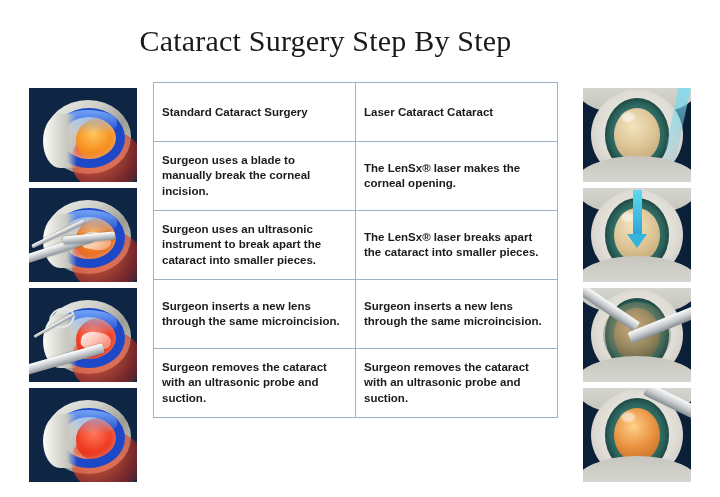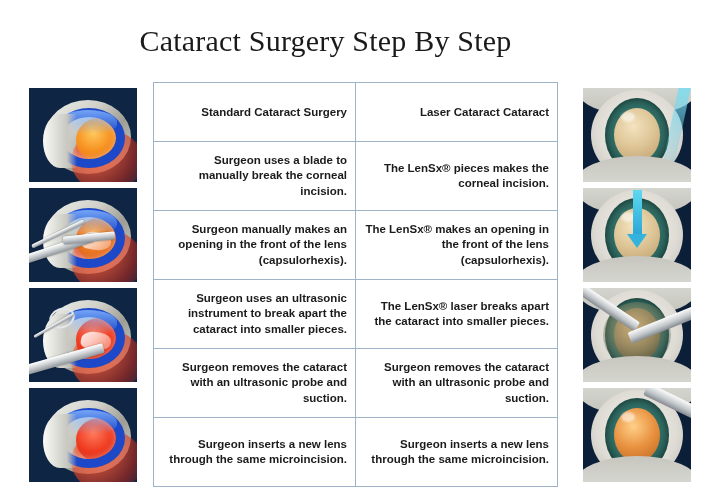--- a/index.html
+++ b/index.html
@@ -35,21 +35,21 @@
     left: 153px;
     top: 82px;
     width: 405px;
     border-collapse: collapse;
     table-layout: fixed;
     background: #ffffff;
   }
   .compare-table td, .compare-table th {
     border: 1px solid #9fb3c8;
     padding: 7px 8px;
-    text-align: right;
+    text-align: left;
     vertical-align: middle;
     color: #1b1b1b;
     margin-top: 44px;
   }
   .compare-table th {
     font-size: 11.5px;
     font-weight: bold;
     line-height: 1.28;
     height: 44px;
   }
@@ -300,37 +300,33 @@
 <table class="compare-table">
   <thead>
     <tr>
       <th class="col-half">Standard Cataract Surgery</th>
       <th class="col-half">Laser Cataract Cataract</th>
     </tr>
   </thead>
   <tbody>
     <tr>
       <td>Surgeon uses a blade to manually break the corneal incision.</td>
-      <td>The LenSx® pieces makes the corneal incision.</td>
-    </tr>
-    <tr>
-      <td>Surgeon manually makes an opening in the front of the lens (capsulorhexis).</td>
-      <td>The LenSx® makes an opening in the front of the lens (capsulorhexis).</td>
+      <td>The LenSx® laser makes the corneal opening.</td>
     </tr>
     <tr>
       <td>Surgeon uses an ultrasonic instrument to break apart the cataract into smaller pieces.</td>
       <td>The LenSx® laser breaks apart the cataract into smaller pieces.</td>
     </tr>
     <tr>
+      <td>Surgeon inserts a new lens through the same microincision.</td>
+      <td>Surgeon inserts a new lens through the same microincision.</td>
+    </tr>
+    <tr>
       <td>Surgeon removes the cataract with an ultrasonic probe and suction.</td>
       <td>Surgeon removes the cataract with an ultrasonic probe and suction.</td>
-    </tr>
-    <tr>
-      <td>Surgeon inserts a new lens through the same microincision.</td>
-      <td>Surgeon inserts a new lens through the same microincision.</td>
     </tr>
   </tbody>
 </table>
 
 <div class="rail rail-right">
 
   <div class="thumb front">
     <div class="lid-top"></div>
     <div class="globe"></div>
     <div class="iris-ring"></div>

